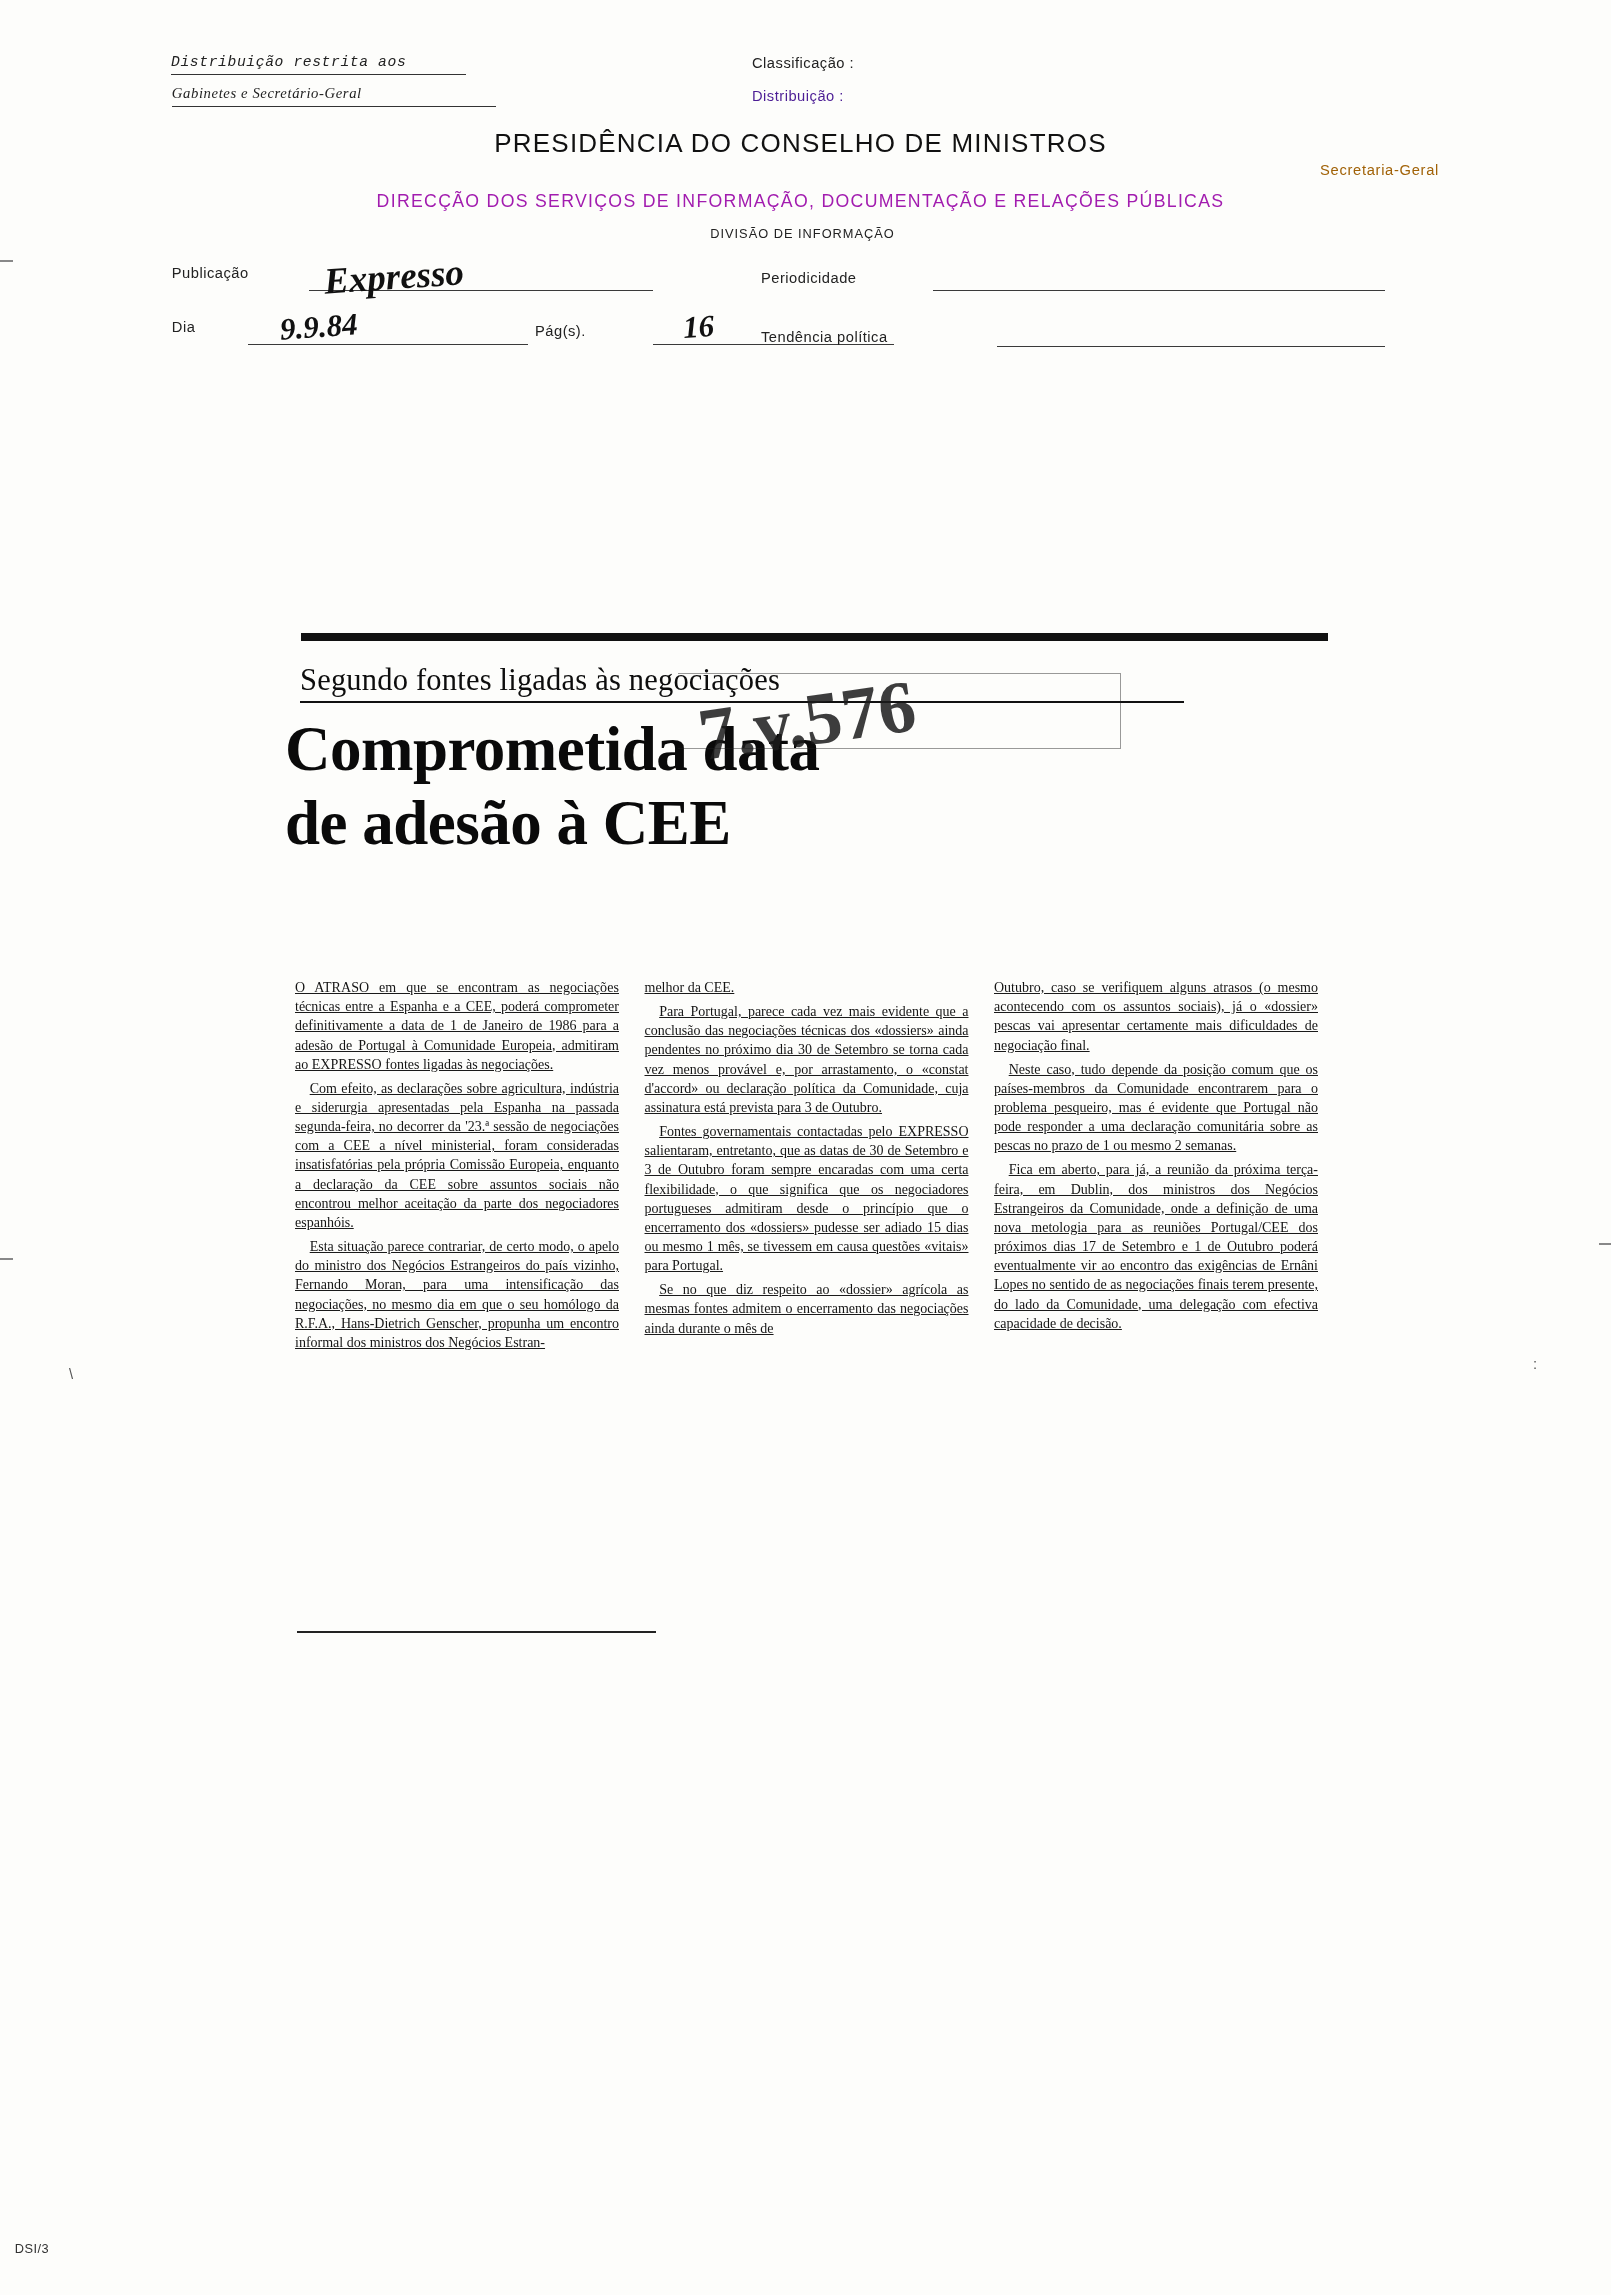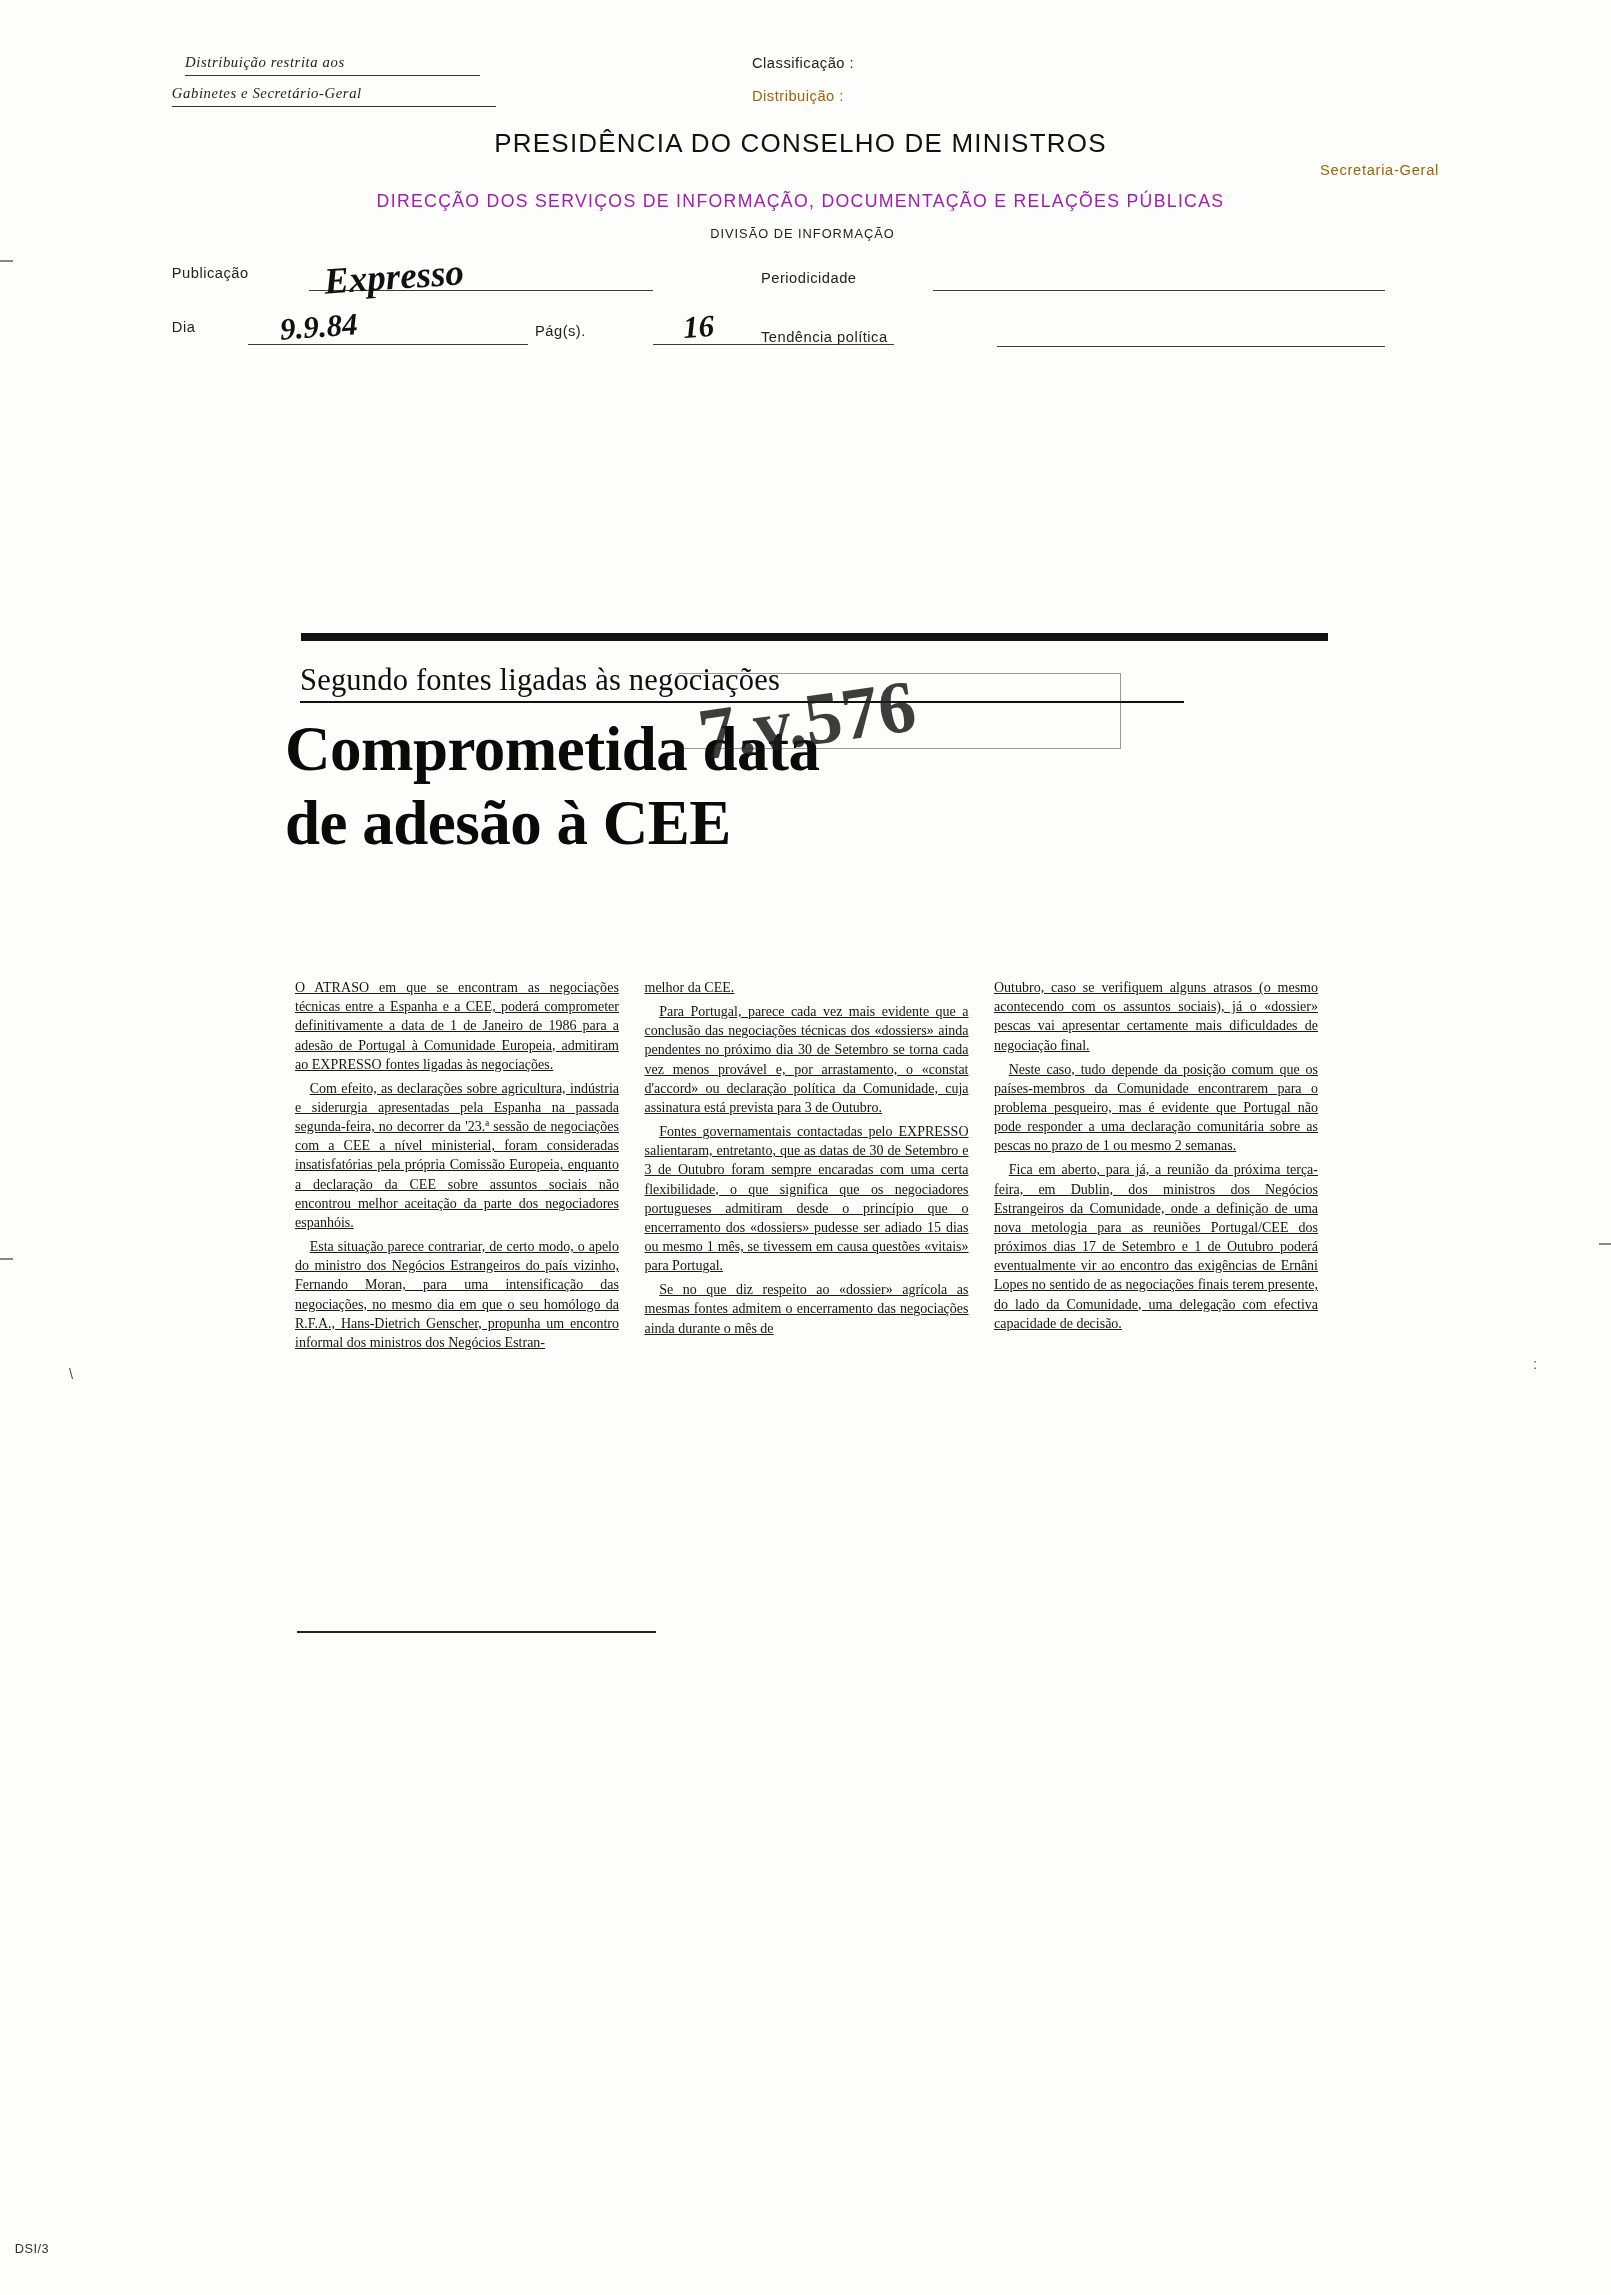--- a/index.html
+++ b/index.html
@@ -25,24 +25,24 @@
   
   .form-area {
     position: absolute;
     left: 162px;
     top: 44px;
     width: 1277px;
   }
 
   .restricted-line {
     position: absolute;
-    left: 23px;
+    left: 9px;
     top: 9.8px;
     width: 295px;
-    font-family: Liberation Serif, serif;
+    font-family: Liberation Mono, monospace;
     font-style: italic;
     font-size: 14.7px;
     letter-spacing: 0.6px;
     color: #222;
     border-bottom: 1px solid #333;
     padding-bottom: 3.9px;
   }
   .restricted-line2 {
     position: absolute;
     left: 9.8px;
@@ -64,21 +64,21 @@
     font-size: 14.7px;
     letter-spacing: 0.5px;
     color: #222;
   }
   .dist-line {
     position: absolute;
     left: 590px;
     top: 44px;
     font-size: 14.7px;
     letter-spacing: 0.5px;
-    color: #a16207;
+    color: #4c1d95;
   }
 
   .org-title {
     position: absolute;
     left: 0;
     top: 84px;
     width: 1277px;
     text-align: center;
     font-size: 26px;
     letter-spacing: 1.2px;

